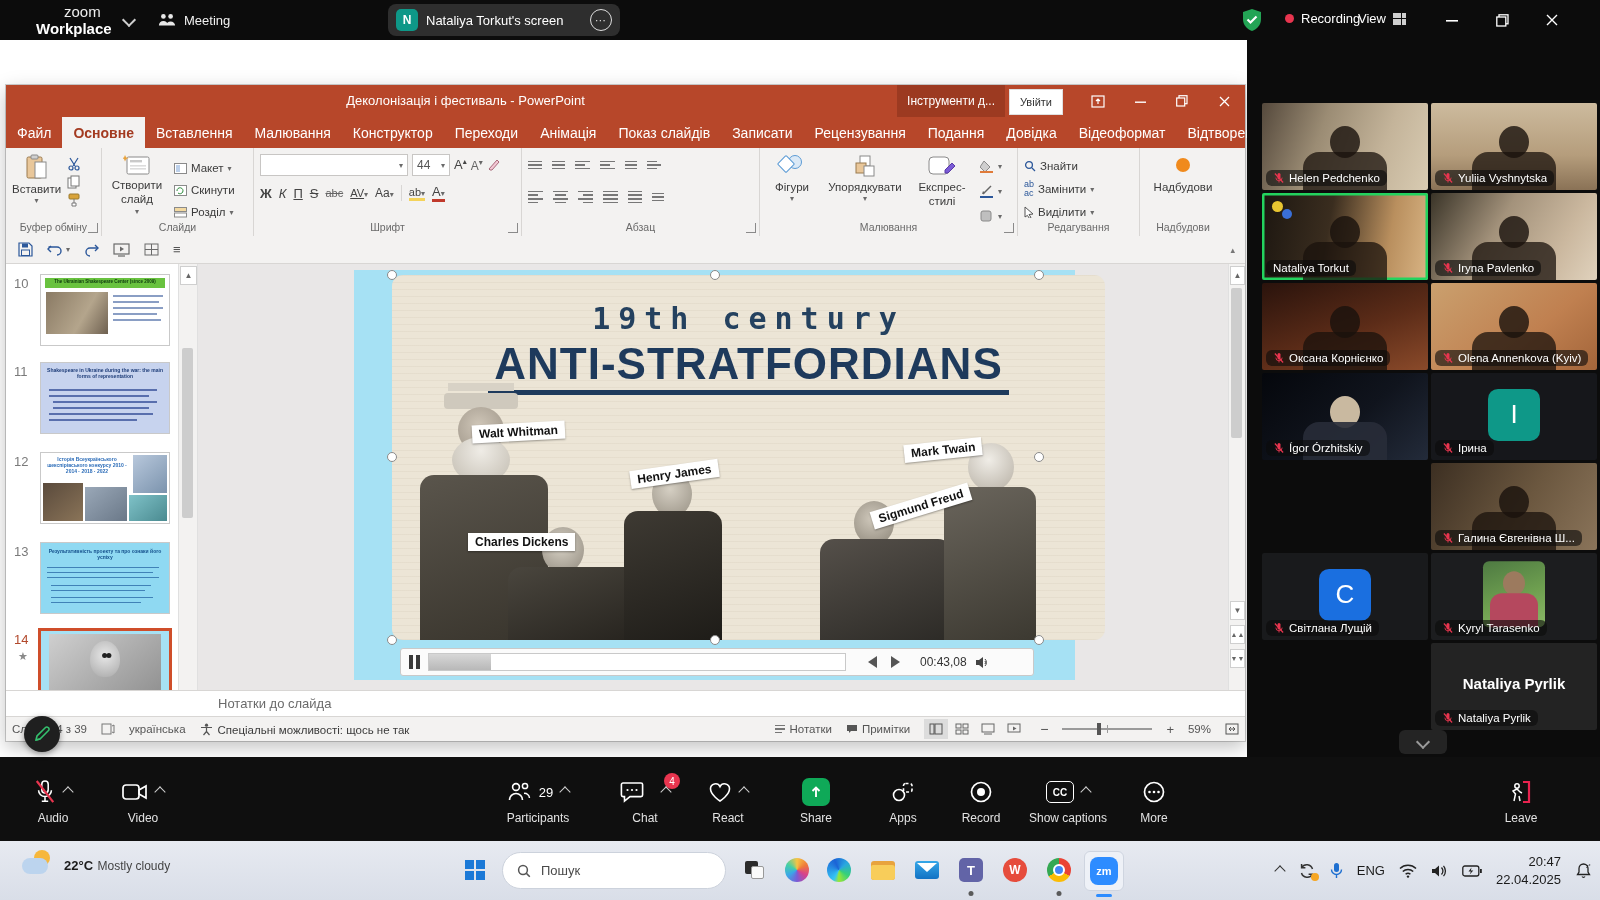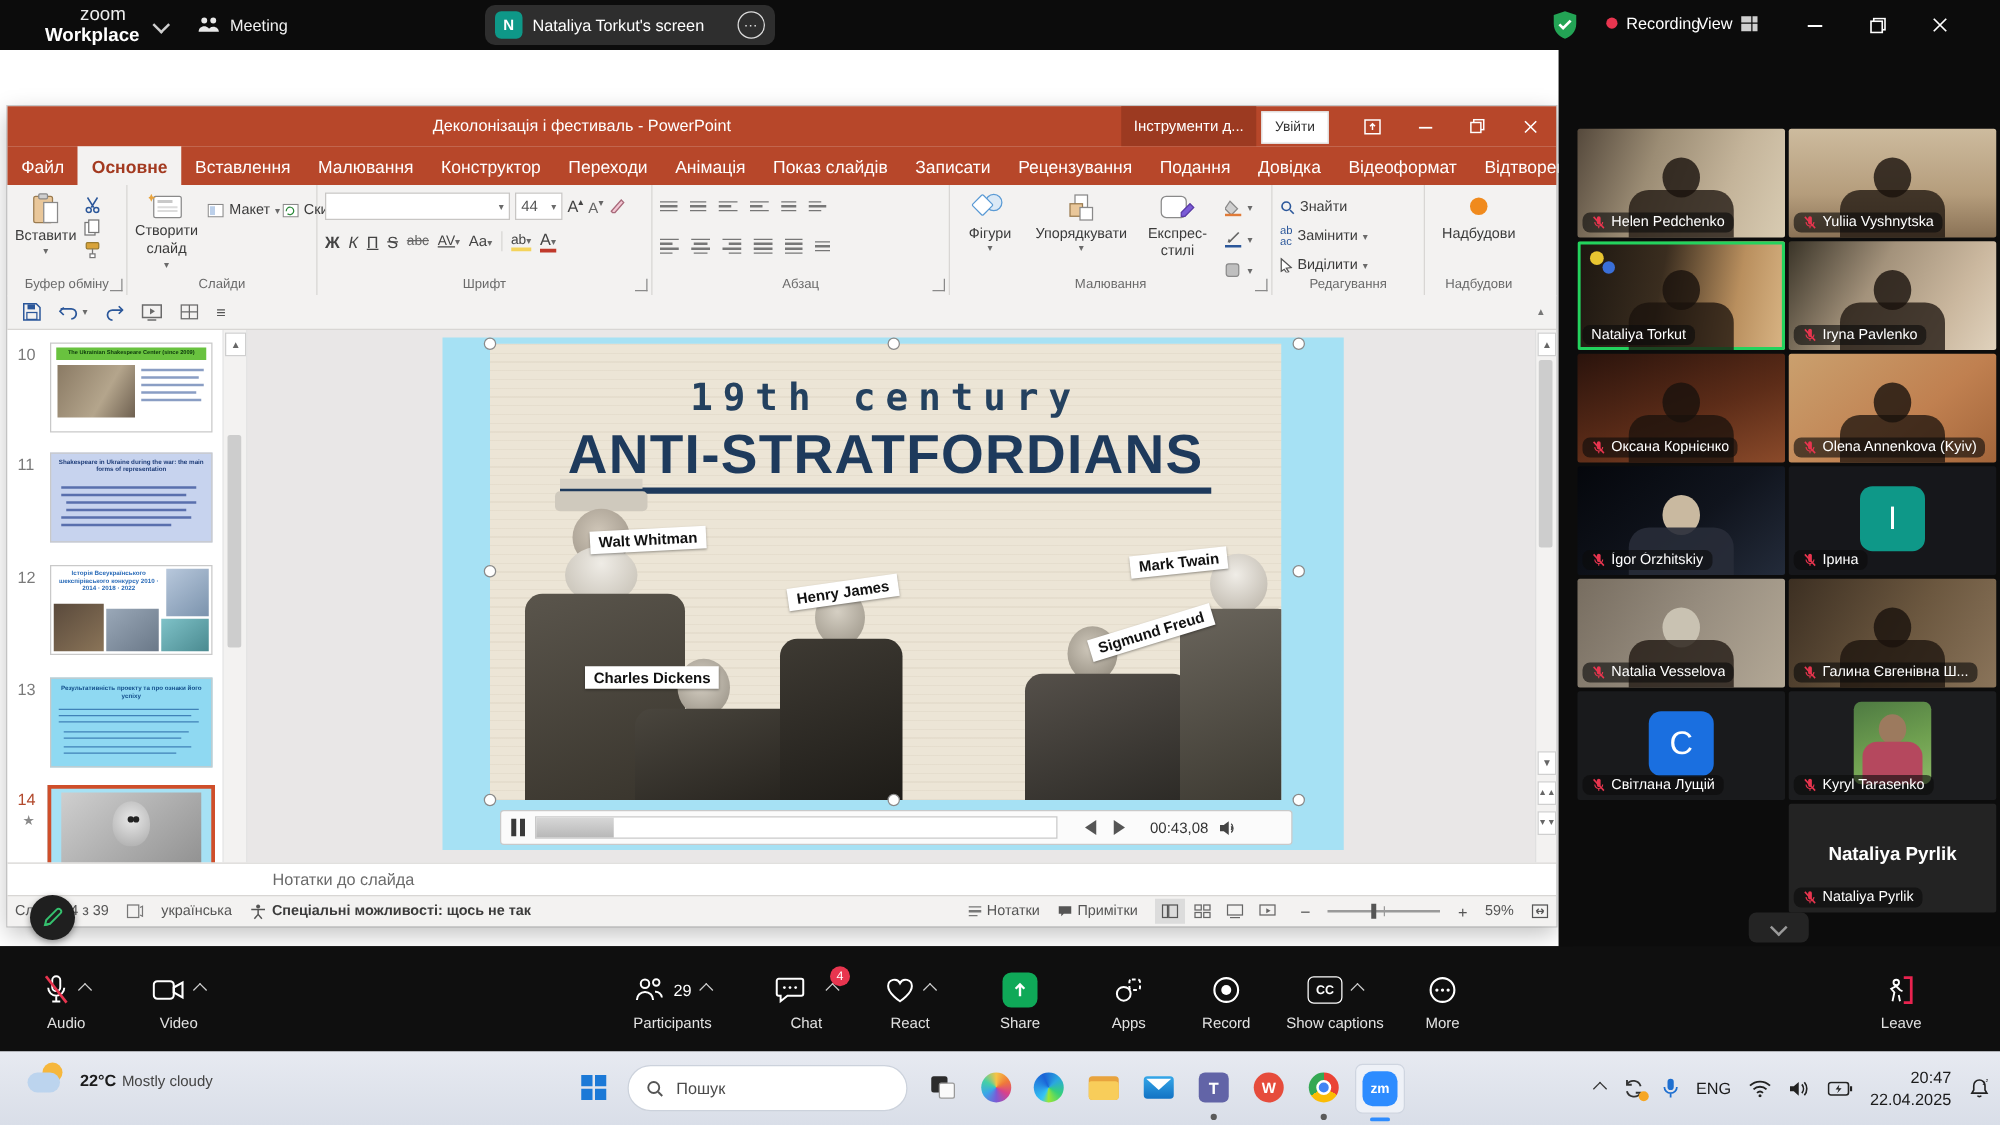--- a/index.html
+++ b/index.html
@@ -62,21 +62,21 @@
   .tnum{position:absolute;left:8px;font-size:13px;color:#7a7a7a;}
   .tnum.cur{color:#b2492c;}
   .tstar{position:absolute;left:12px;font-size:11px;color:#8a8a8a;}
   .tscroll{width:18px;background:#f3f2f1;position:relative;border-right:1px solid #e0e0e0;}
   .sbtn{position:absolute;left:1px;width:15px;height:17px;background:#fff;border:1px solid #cfcfcf;display:flex;align-items:center;justify-content:center;font-size:8px;color:#666;}
   .sthumb{position:absolute;left:3px;width:11px;background:#cdcdcd;border-radius:2px;}
   .canvas{flex:1;position:relative;}
   .cscroll{width:16px;background:#f3f2f1;position:relative;border-left:1px solid #e0e0e0;}
   
   .slide{position:absolute;left:156px;top:6px;width:721px;height:410px;background:#a6e1f4;}
-  .vid{position:absolute;left:38px;top:5px;width:633px;height:365px;background:#ece5d6;background-image:repeating-linear-gradient(0deg,rgba(120,100,70,.06) 0 1px,transparent 1px 7px);overflow:hidden;}
+  .vid{position:absolute;left:38px;top:5px;width:713px;height:365px;background:#ece5d6;background-image:repeating-linear-gradient(0deg,rgba(120,100,70,.06) 0 1px,transparent 1px 7px);overflow:hidden;border-radius:11px;}
   .typew{font-family:"DejaVu Sans Mono","Liberation Mono",monospace;}
   .v-sub{position:absolute;left:0;right:0;top:26px;text-align:center;font-size:30px;letter-spacing:8px;color:#24415f;font-weight:bold;}
   .v-title{position:absolute;left:0;right:0;top:64px;text-align:center;font-size:44px;font-weight:bold;color:#1e3a5c;letter-spacing:1px;}
   .v-title span{border-bottom:5px solid #1e3a5c;padding:0 6px 2px 6px;}
   .tag{position:absolute;background:#fff;color:#111;font-size:12px;font-weight:bold;padding:2px 7px;box-shadow:0 1px 2px rgba(0,0,0,.35);white-space:nowrap;}
   .fig{position:absolute;}
   .head{position:absolute;border-radius:50%;}
   .body-blob{position:absolute;border-radius:14px 14px 0 0;}
   .handle{position:absolute;width:10px;height:10px;border-radius:50%;background:#fff;border:1.5px solid #8a8a8a;box-sizing:border-box;z-index:5;}
   
@@ -339,21 +339,21 @@
               <svg width="28" height="24" viewBox="0 0 28 24">
                   <rect x="4" y="3" width="22" height="17" rx="1.5" fill="#fff" stroke="#8a8a8a"></rect>
                   <rect x="7" y="6" width="12" height="2.4" fill="#c9c9c9"></rect>
                   <rect x="7" y="11" width="16" height="1.6" fill="#dcdcdc"></rect>
                   <rect x="7" y="14" width="16" height="1.6" fill="#dcdcdc"></rect>
                   <path d="M2 1l1.2 2.4L5.8 4 3.2 5 2 7.4 1 5-1.6 4 1 3.4z" fill="#e8a33d"></path>
                 </svg>
               <span>Створити слайд</span>
               <span class="arr">▾</span>
             </div>
-            <div style="display:flex;flex-direction:row;gap:2px;padding-top:4px;">
+            <div style="display:flex;flex-direction:column;gap:2px;padding-top:4px;">
               <span class="mini">
                   <svg width="13" height="11" viewBox="0 0 13 11">
                     <rect x="0.5" y="0.5" width="12" height="10" fill="#fff" stroke="#8a8a8a"></rect>
                     <rect x="2" y="2" width="4" height="7" fill="#bcd0ea"></rect>
                   </svg>
                   <span>Макет</span>
                   <span class="arr">▾</span>
                 </span>
               <span class="mini">
                   <svg width="13" height="11" viewBox="0 0 13 11">
@@ -733,21 +733,21 @@
         <span>Нотатки до слайда</span>
       </div>
 
       <div class="pstatus">
         <span>Слайд 14 з 39</span>
         <svg width="14" height="12" viewBox="0 0 14 12">
             <rect x="1" y="1" width="9" height="10" fill="none" stroke="#777"></rect>
             <path d="M11 3l2-1v8l-2-1" fill="none" stroke="#777"></path>
           </svg>
         <span>українська</span>
-        <span style="display:flex;align-items:center;gap:5px;font-weight:bold;color:#3b3b3b">
+        <span style="display:flex;align-items:flex-end;gap:5px;font-weight:normal;color:#3b3b3b">
           <svg width="13" height="13" viewBox="0 0 13 13">
               <circle cx="6.5" cy="2.2" r="1.6" fill="#555"></circle>
               <path d="M1 4.5h11M6.5 4.5v4M6.5 8.5L3.5 12M6.5 8.5l3 3.5" stroke="#555" stroke-width="1.2" fill="none"></path>
             </svg>
           <span>Спеціальні можливості: щось не так</span>
         </span>
         <span class="grow"></span>
         <span style="display:flex;align-items:center;gap:4px">
           <span class="alnic">
               <i style="width:10px"></i>
@@ -910,34 +910,20 @@
       <div class="pill">
           <svg width="12" height="12" viewBox="0 0 16 16">
             <path d="M6 3.2a2 2 0 0 1 4 0V8a2 2 0 0 1-4 0z" fill="#e8354f"></path>
             <path d="M3.8 7.5a4.2 4.2 0 0 0 8.4 0M8 11.7V14" stroke="#e8354f" fill="none" stroke-width="1.2"></path>
             <line x1="2.5" y1="2" x2="13.5" y2="14" stroke="#e8354f" stroke-width="1.6"></line>
           </svg>
           <span class="nm">Ірина</span>
         </div>
     </div>
 
-    <div class="tile p9" style="left:15px;top:423px">
-      <div class="sil">
-          <span class="h" style="background:#c9c2b2"></span>
-          <span class="t"></span>
-        </div>
-      <div class="pill">
-          <svg width="12" height="12" viewBox="0 0 16 16">
-            <path d="M6 3.2a2 2 0 0 1 4 0V8a2 2 0 0 1-4 0z" fill="#e8354f"></path>
-            <path d="M3.8 7.5a4.2 4.2 0 0 0 8.4 0M8 11.7V14" stroke="#e8354f" fill="none" stroke-width="1.2"></path>
-            <line x1="2.5" y1="2" x2="13.5" y2="14" stroke="#e8354f" stroke-width="1.6"></line>
-          </svg>
-          <span class="nm">Natalia Vesselova</span>
-        </div>
-    </div>
     <div class="tile p10" style="left:184px;top:423px">
       <div class="sil">
           <span class="h"></span>
           <span class="t"></span>
         </div>
       <div class="pill">
           <svg width="12" height="12" viewBox="0 0 16 16">
             <path d="M6 3.2a2 2 0 0 1 4 0V8a2 2 0 0 1-4 0z" fill="#e8354f"></path>
             <path d="M3.8 7.5a4.2 4.2 0 0 0 8.4 0M8 11.7V14" stroke="#e8354f" fill="none" stroke-width="1.2"></path>
             <line x1="2.5" y1="2" x2="13.5" y2="14" stroke="#e8354f" stroke-width="1.6"></line>

